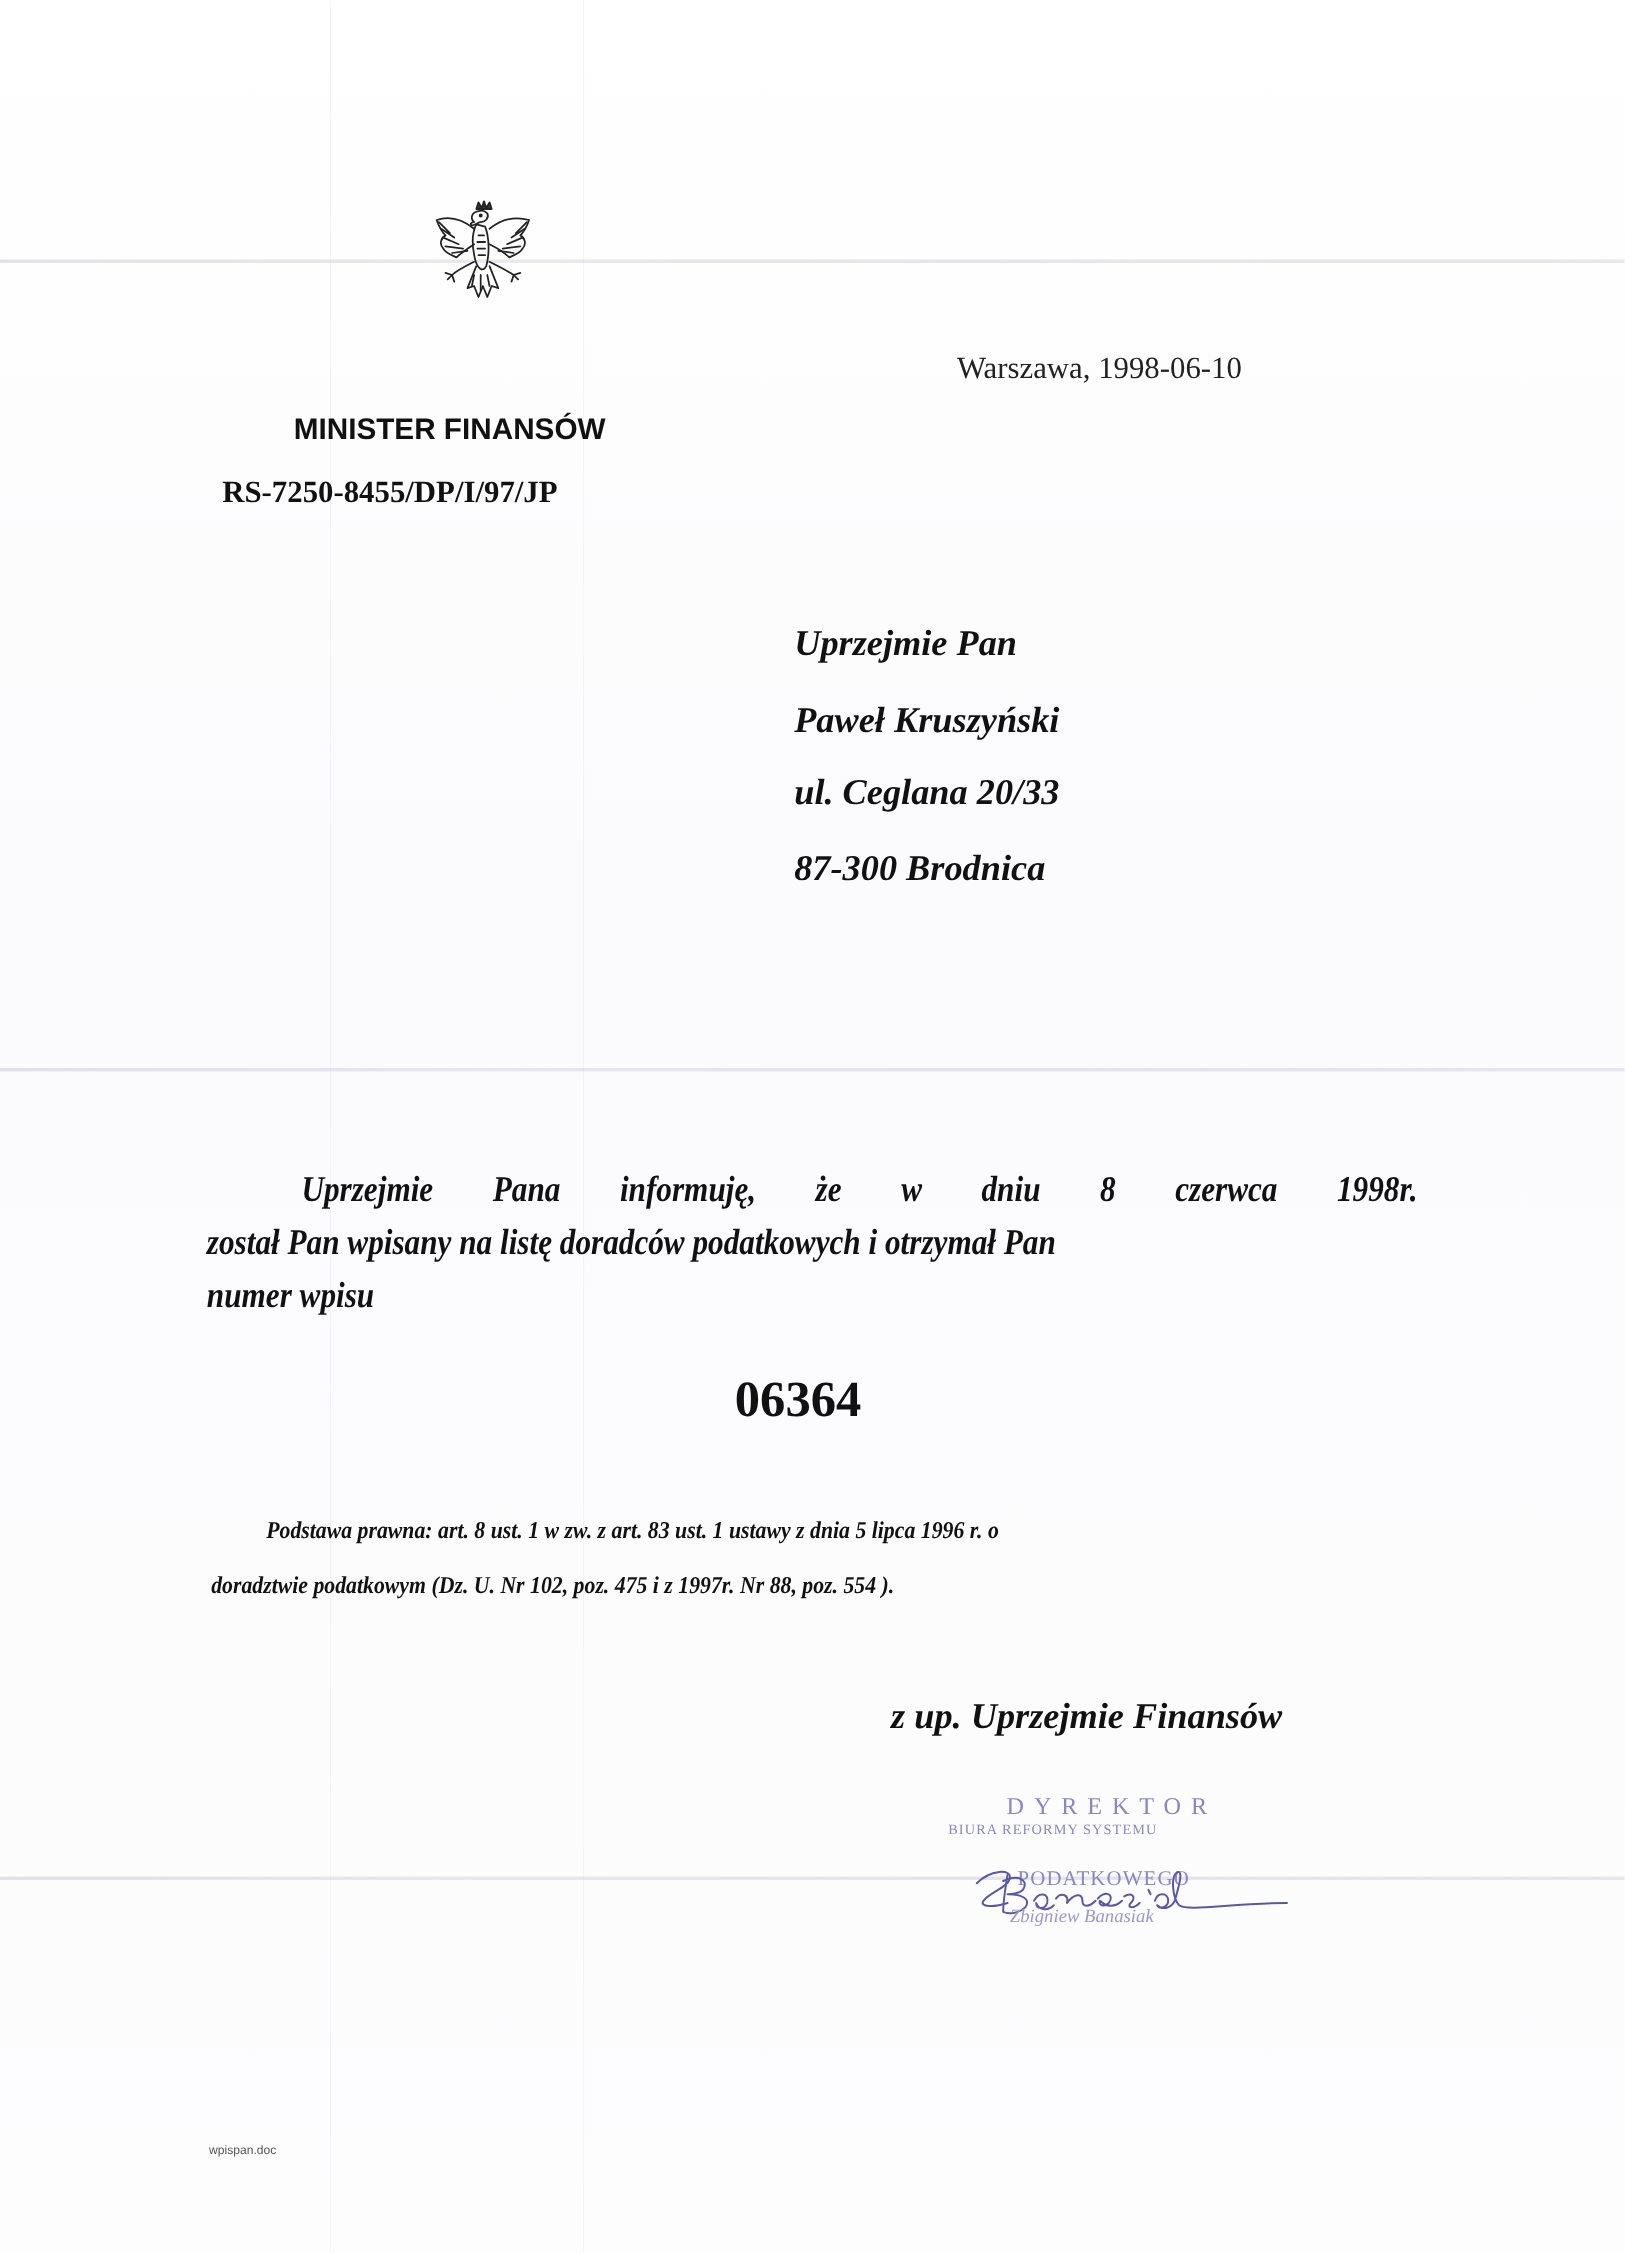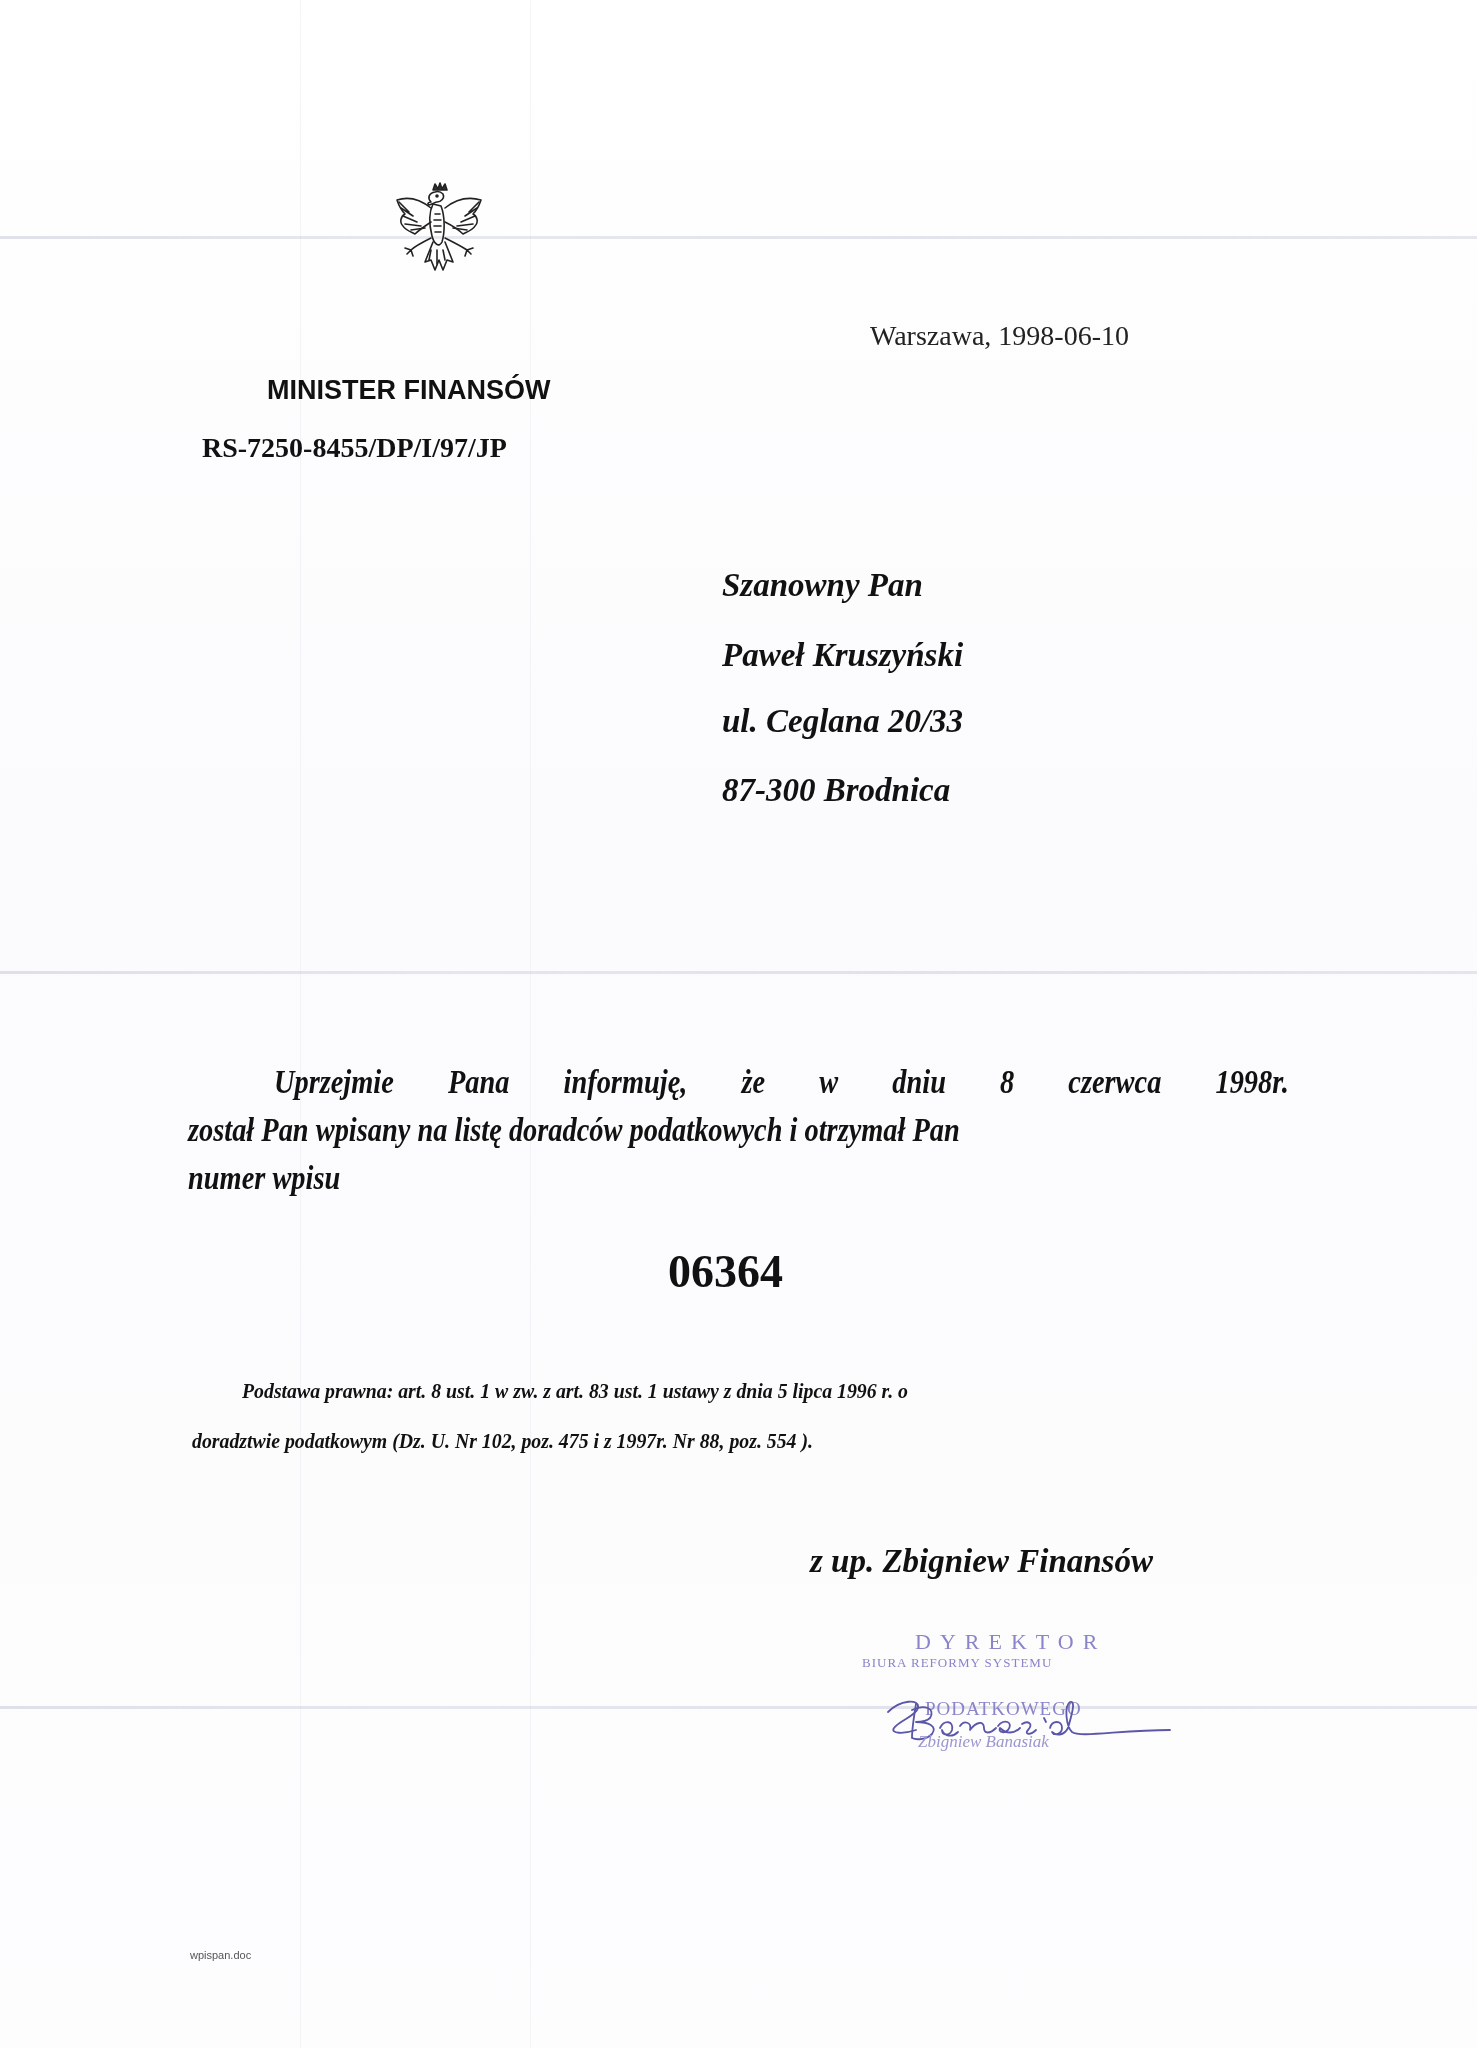--- a/index.html
+++ b/index.html
@@ -159,37 +159,37 @@
 
       <path d="M46 58 C38 62 30 66 26 70 M26 70 L20 68 M26 70 L22 74 M26 70 L28 76"></path>
       <path d="M60 58 C68 62 76 66 82 70 M82 70 L88 68 M82 70 L86 74 M82 70 L80 76"></path>
     </g>
   </svg>
 
   <div class="abs sans hdr-sub">MINISTER FINANSÓW</div>
   <div class="abs serif hdr-ref">RS-7250-8455/DP/I/97/JP</div>
   <div class="abs serif hdr-date">Warszawa, 1998-06-10</div>
 
-  <div class="abs serif addr l1">Szanowny Pan</div>
+  <div class="abs serif addr l1">Uprzejmie Pan</div>
   <div class="abs serif addr l2">Paweł Kruszyński</div>
   <div class="abs serif addr l3">ul. Ceglana 20/33</div>
   <div class="abs serif addr l4">87-300 Brodnica</div>
 
   <div class="body-text">
     <span class="first">Uprzejmie Pana informuję, że w dniu 8 czerwca 1998r.</span>
     <span class="line">został Pan wpisany na listę doradców podatkowych i otrzymał Pan</span>
     <span class="line">numer wpisu</span>
   </div>
 
   <div class="abs serif reg-number">06364</div>
 
   <div class="legal l1">Podstawa prawna: art. 8 ust. 1 w zw. z art. 83 ust. 1 ustawy z dnia 5 lipca 1996 r. o</div>
   <div class="legal l2">doradztwie podatkowym (Dz. U. Nr 102, poz. 475 i z 1997r. Nr 88, poz. 554 ).</div>
 
-  <div class="abs serif closing">z up. Zbigniew Finansów</div>
+  <div class="abs serif closing">z up. Uprzejmie Finansów</div>
 
   <div class="stamp s1">DYREKTOR</div>
   <div class="stamp s2">BIURA REFORMY SYSTEMU</div>
   <div class="stamp s3">PODATKOWEGO</div>
   <svg class="signature" viewBox="0 0 300 70">
     <g fill="none" stroke="#5a56a8" stroke-width="1.8" stroke-linecap="round" stroke-linejoin="round">
       <path d="M8 22 C20 10 40 8 38 18 C36 26 20 30 14 38 C10 44 24 44 36 40"></path>
       <path d="M36 14 C34 26 32 38 32 48 M32 20 C44 14 56 18 50 28 C46 32 38 32 36 32 C48 32 58 36 52 44 C46 50 36 50 32 48"></path>
       <path d="M60 38 C64 30 74 30 72 40 C70 46 62 46 62 40 C64 46 72 48 78 42"></path>
       <path d="M80 36 C84 30 92 32 90 40 C96 32 104 30 104 38 C104 44 110 44 116 38"></path>

